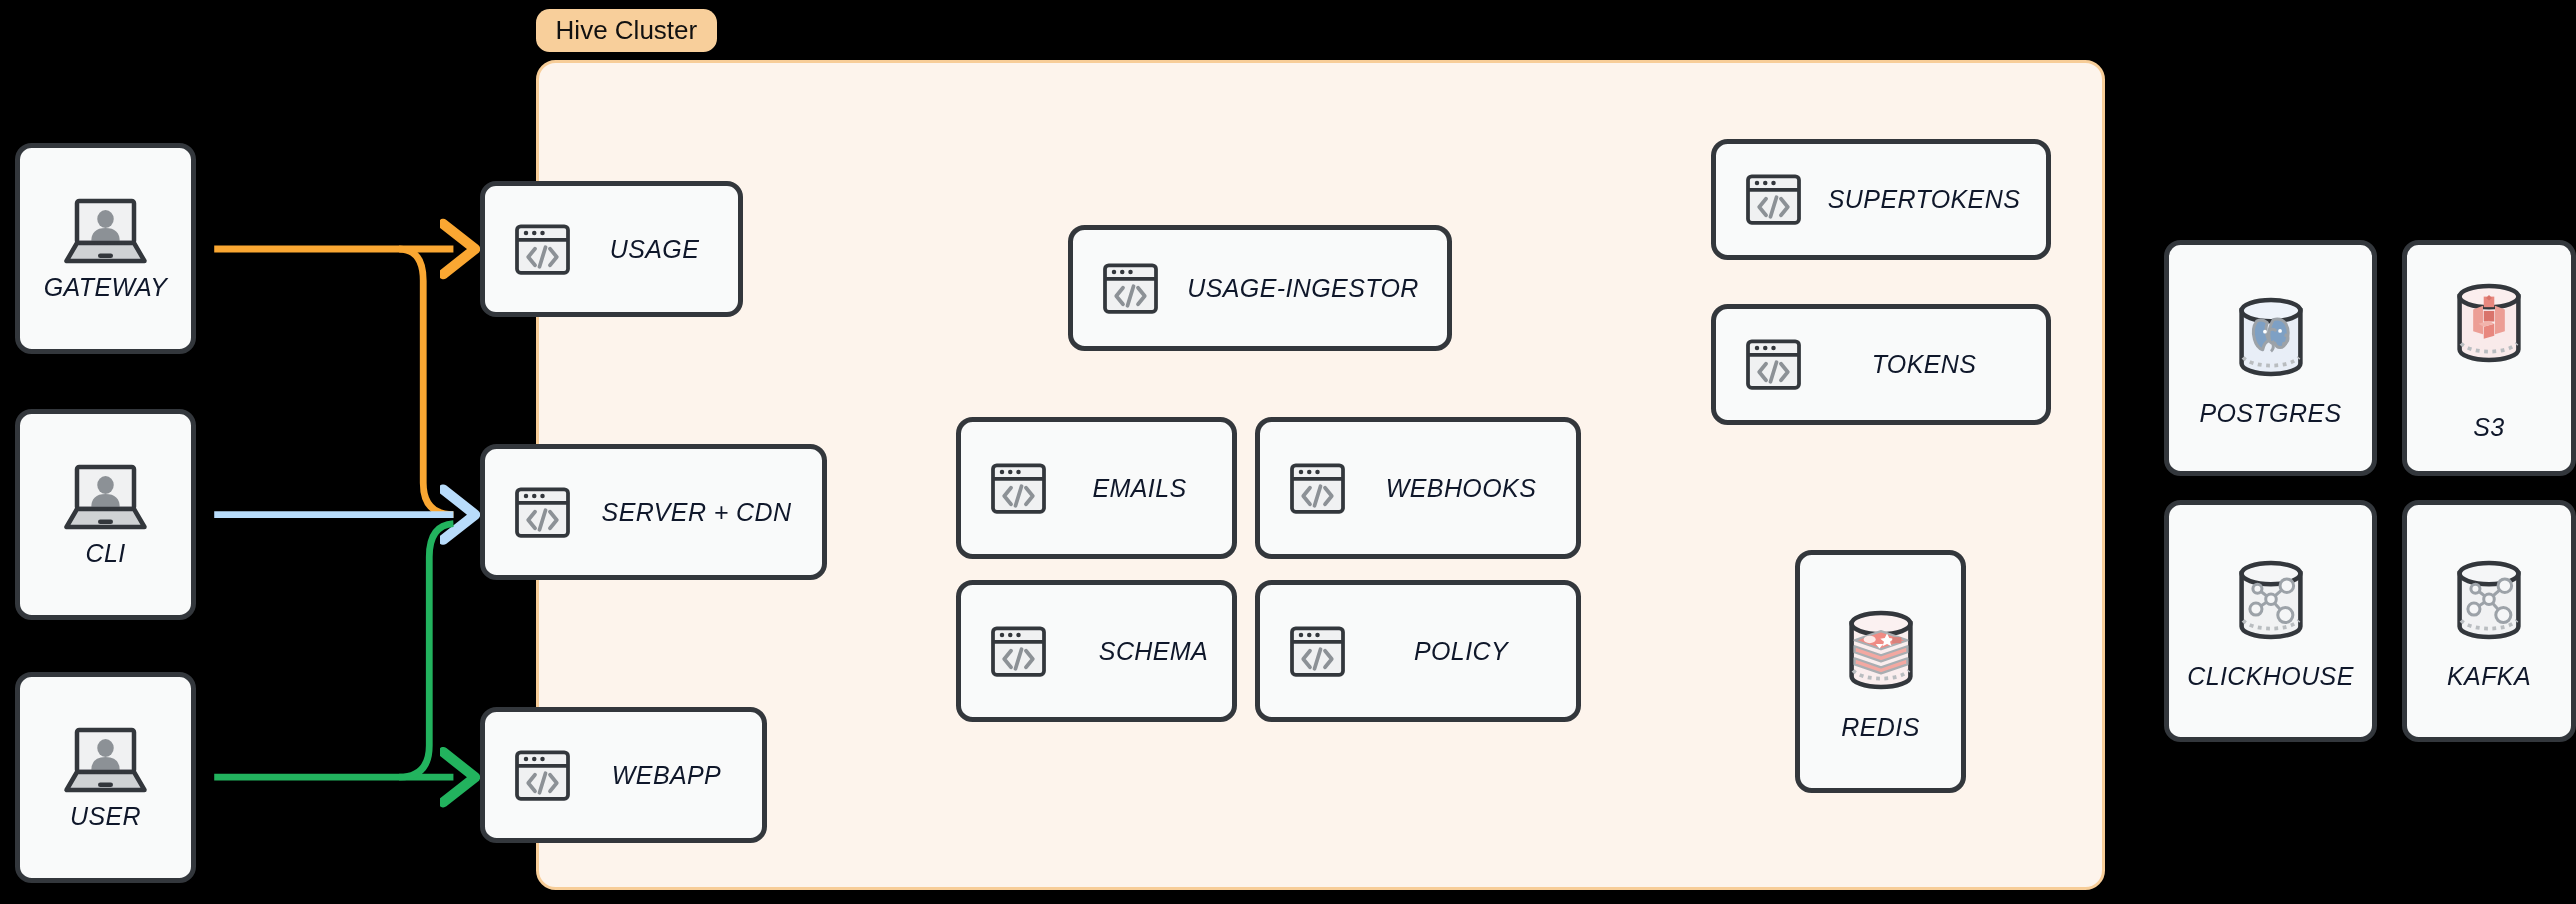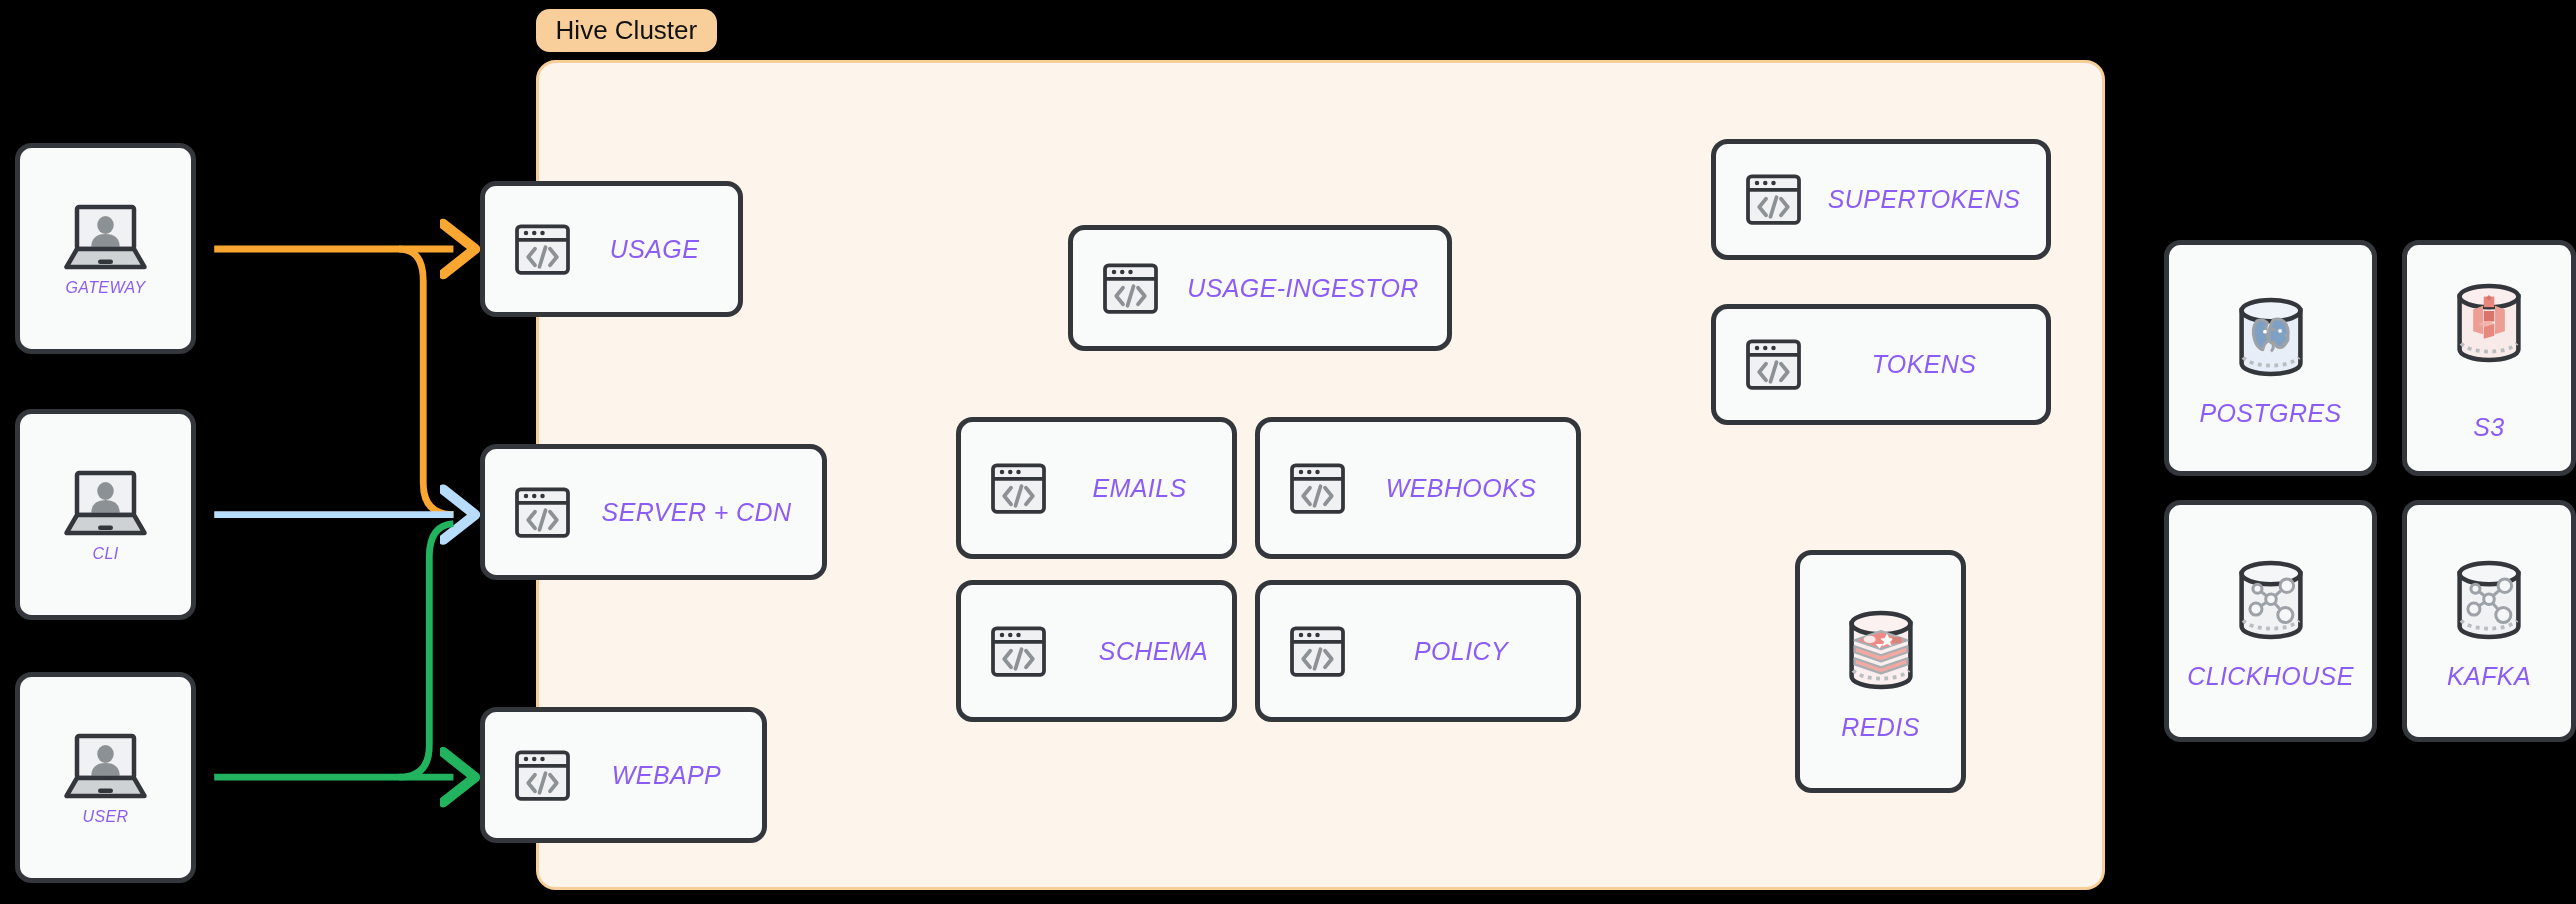--- a/index.html
+++ b/index.html
@@ -25,26 +25,26 @@
   }
 
   
   .node{
     position:absolute;box-sizing:border-box;
     background:#F9FAFA;border:5.3px solid #33373C;border-radius:16.6px;
     display:flex;align-items:center;
   }
   .node.vert{flex-direction:column;justify-content:center;}
   .node .label{
-    font-style:italic;color:#8b5cf6;letter-spacing:0.4px;white-space:nowrap;
+    font-style:italic;color:#0f172a;letter-spacing:0.4px;white-space:nowrap;
   }
   .srv .label{font-size:25px;flex:1;text-align:center;}
   .srv .icon-wrap{margin-left:29px;flex:0 0 auto;}
 
-  .client .label{font-size:16px;margin-top:6px;}
+  .client .label{font-size:25px;margin-top:6px;}
   .db .label{font-size:25px;margin-top:13.6px;}
 
   
   .code-icon{width:57px;height:53px;display:block;}
 
   
   .laptop-icon{width:97px;height:72px;display:block;}
 
   
   .cyl-icon{width:98px;height:98px;display:block;}

